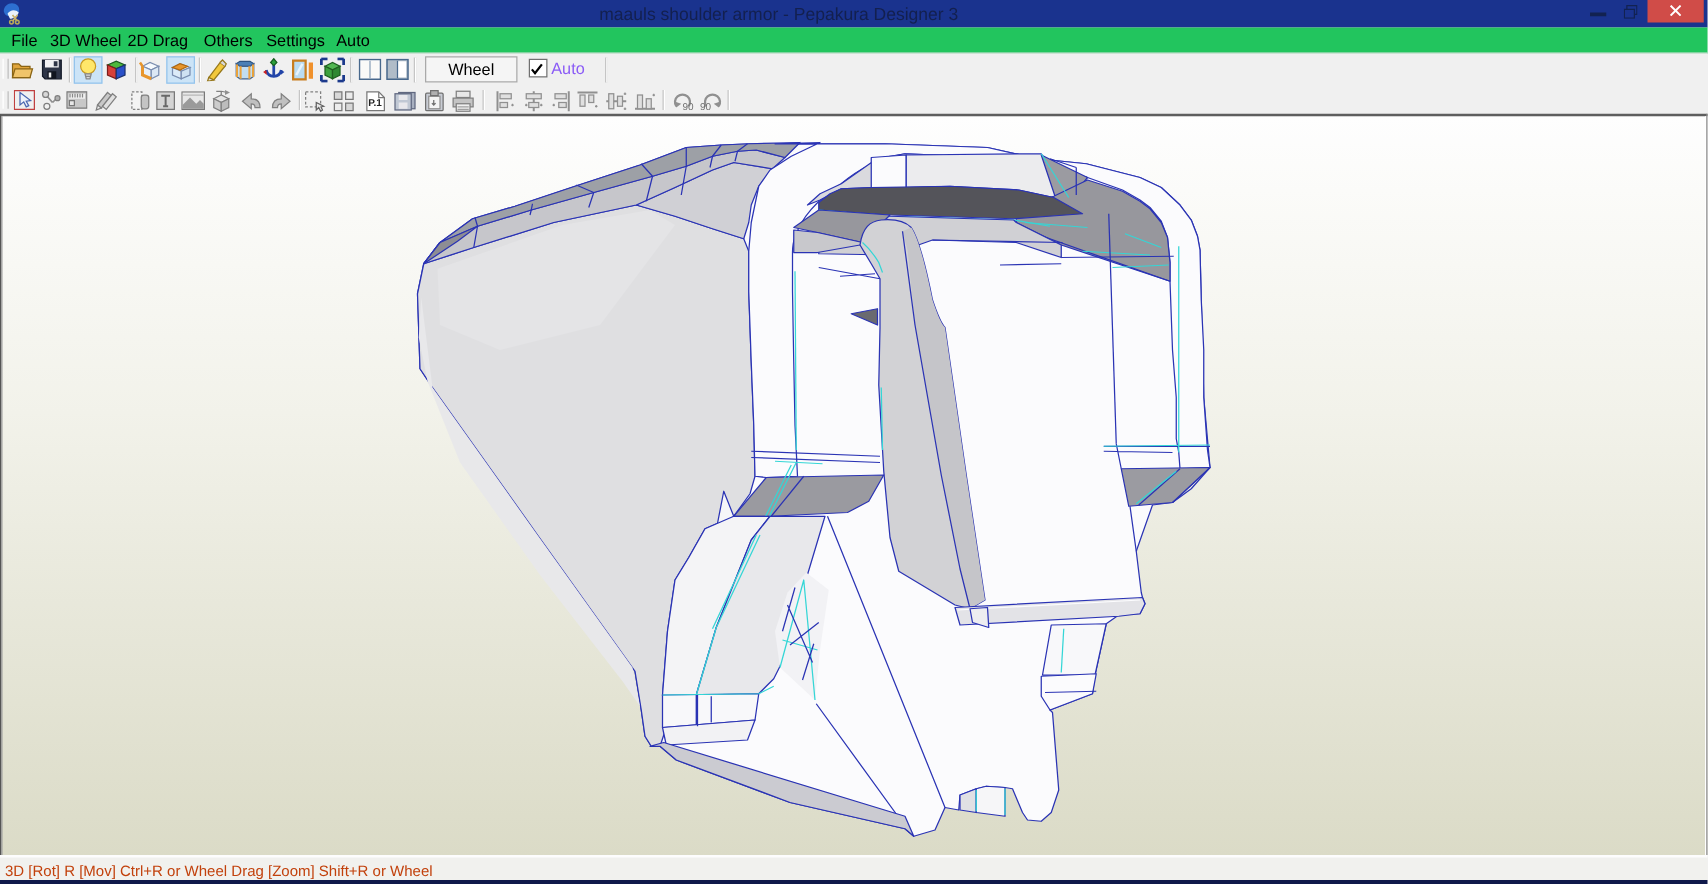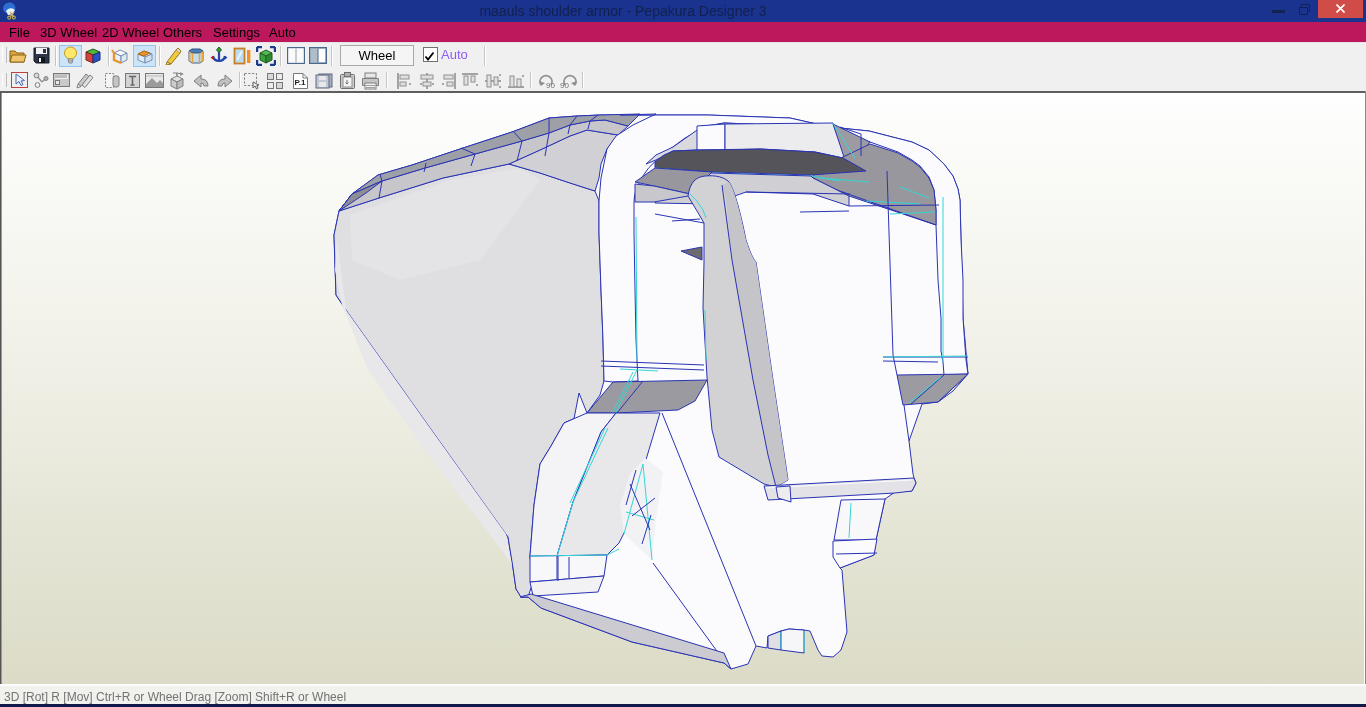--- a/index.html
+++ b/index.html
@@ -4,40 +4,40 @@
 <style>
   html,body{margin:0;padding:0;width:1366px;height:707px;overflow:hidden;
     font-family:"Liberation Sans",sans-serif;background:#f0f0f0;}
   .abs{position:absolute;}
   #titlebar{left:0;top:0;width:1366px;height:22px;background:#1a338e;}
   #title{left:0;top:3px;width:1246px;text-align:center;font-size:14px;color:#13204f;}
   #closebtn{left:1318px;top:0;width:45px;height:18px;background:#d04c48;}
   #closebtn svg{position:absolute;left:18px;top:4px;}
   #minbtn{left:1272px;top:10px;width:13px;height:3px;background:#122251;}
   #maxbtn{left:1299px;top:4px;width:11px;height:11px;}
-  #menubar{left:0;top:22px;width:1366px;height:21px;background:#be185d;border-bottom:1px solid #e4e4e4;box-sizing:border-box;}
+  #menubar{left:0;top:22px;width:1366px;height:21px;background:#22c55e;border-bottom:1px solid #e4e4e4;box-sizing:border-box;}
   .menu{position:absolute;top:3px;font-size:13px;color:#000;}
   #toolbar1{left:0;top:43px;width:1366px;height:26px;background:#f0f0f0;}
   #toolbar2{left:0;top:69px;width:1366px;height:22px;background:#f0f0f0;padding-left:48px;}
   .sep1{position:absolute;top:3px;width:1px;height:20px;background:#c5c5c5;border-right:1px solid #fff;}
   .grip{position:absolute;left:2px;top:4px;width:3px;height:16px;border-left:1px solid #fff;border-right:1px solid #bdbdbd;}
   .tbtn{position:absolute;top:2px;width:23px;height:22px;}
   .tsel{background:#cce4f7;border:1px solid #94c4ec;box-sizing:border-box;}
   #unfoldbtn{position:absolute;left:340px;top:2px;width:74px;height:21px;background:#f5f5f5;
      border:1px solid #a9a9a9;box-sizing:border-box;text-align:center;font-size:13px;line-height:19px;color:#000;}
   #autochk{position:absolute;left:423px;top:4px;width:13px;height:13px;background:#fff;border:1px solid #707070;}
   #autolbl{position:absolute;left:441px;top:4px;font-size:13px;color:#8b5cf6;}
   #canvas{left:0;top:91px;width:1366px;height:593px;
      background:linear-gradient(#fefefe, #f2f2ea 40%, #dbdbc7 100%);
      border-top:2px solid #5e5e5e;border-left:1px solid #555;box-sizing:border-box;}
   #canvas .inner{position:absolute;left:0;top:0;width:100%;height:100%;
      border-left:1px solid #999;border-right:2px solid #fff;box-sizing:border-box;}
   #rightedge{left:1365px;top:91px;width:1px;height:593px;background:#8a8a8a;}
   #statusbar{left:0;top:684px;width:1366px;height:23px;background:#f1f1ee;border-top:2px solid #fdfdfd;box-sizing:border-box;}
-  #statusbar .txt{position:absolute;left:4px;top:4px;font-size:12px;color:#737373;}
+  #statusbar .txt{position:absolute;left:4px;top:4px;font-size:12px;color:#c2410c;}
   #statusbar .bottom{position:absolute;left:0;top:18px;width:1366px;height:4px;background:#10194a;}
   #modelsvg{position:absolute;left:0;top:0;width:1366px;height:707px;pointer-events:none;}
 </style>
 </head>
 <body>
 <div class="abs" id="titlebar">
   <div class="abs" id="title">maauls shoulder armor - Pepakura Designer 3</div>
   <svg class="abs" style="left:2px;top:1px" width="19" height="19" viewBox="0 0 19 19">
     <path d="M1,8 C1,3 6,0.5 10,2 C13,3.2 14,6 13,9 C11,7 8,7.5 7,10 C5,13 2,12 1,8 Z" fill="#2d6fd0"></path>
     <path d="M4,10 C6,7 10,6 13,9 C12,12 9,14 6,14 Z" fill="#e8f1fa"></path>
@@ -52,21 +52,21 @@
   </svg>
   <div class="abs" id="closebtn">
     <svg width="9" height="9" viewBox="0 0 9 9">
         <path d="M0.5,0.5 L8.5,8.5 M8.5,0.5 L0.5,8.5" stroke="#fff" stroke-width="1.6"></path>
       </svg>
   </div>
 </div>
 <div class="abs" id="menubar">
   <span class="menu" style="left:9px">File</span>
   <span class="menu" style="left:40px">3D Wheel</span>
-  <span class="menu" style="left:102px">2D Wheel</span>
+  <span class="menu" style="left:102px">2D Drag</span>
   <span class="menu" style="left:163px">Others</span>
   <span class="menu" style="left:213px">Settings</span>
   <span class="menu" style="left:269px">Auto</span>
 </div>
 <div class="abs" id="toolbar1">
   <div class="grip"></div>
   <div id="tb1icons">
   <svg class="abs" style="left:9px;top:4px" width="19" height="17" viewBox="0 0 19 17">
     <path d="M1,4 L1,15 L15,15 L15,6 L8,6 L6,4 Z" fill="#e0a53c" stroke="#8a6414"></path>
     <path d="M3,8 L17,8 L15,15 L1,15 Z" fill="#f0c46a" stroke="#8a6414"></path>

